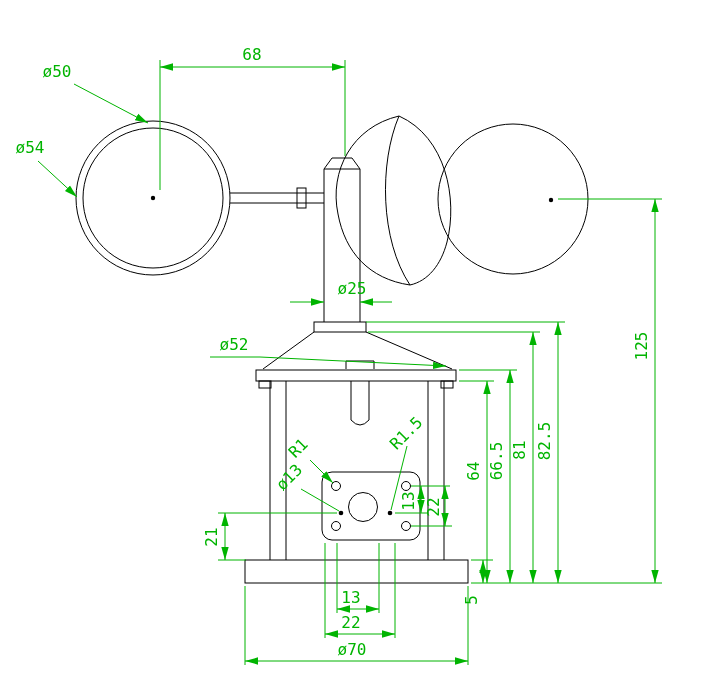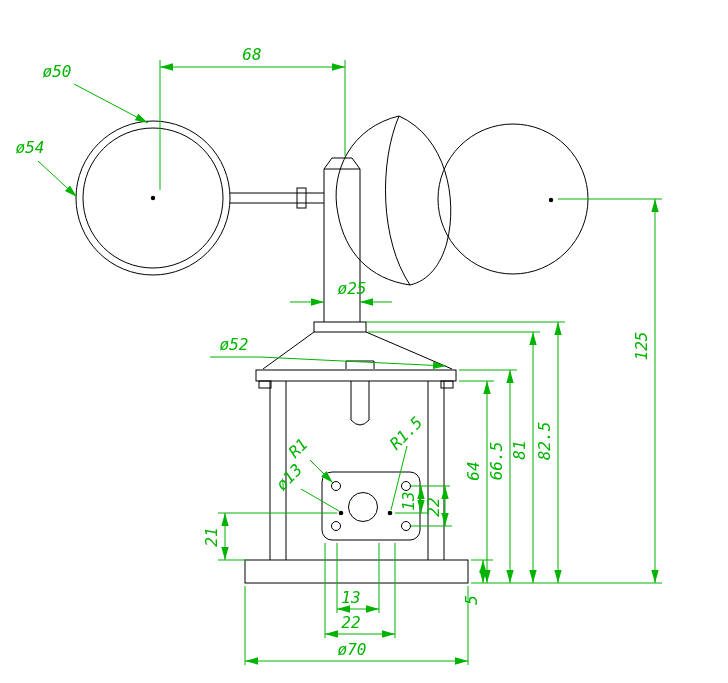--- a/index.html
+++ b/index.html
@@ -6,21 +6,20 @@
     margin: 0;
     padding: 0;
     background: #ffffff;
   }
   .canvas {
     position: relative;
     width: 728px;
     height: 683px;
     background: #ffffff;
     overflow: hidden;
-    font-style: italic;
   }
   svg { display: block; }
   .geo {
     stroke: #000000;
     fill: none;
     stroke-width: 1;
     stroke-linecap: butt;
   }
   .geo-fill {
     fill: #000000;

